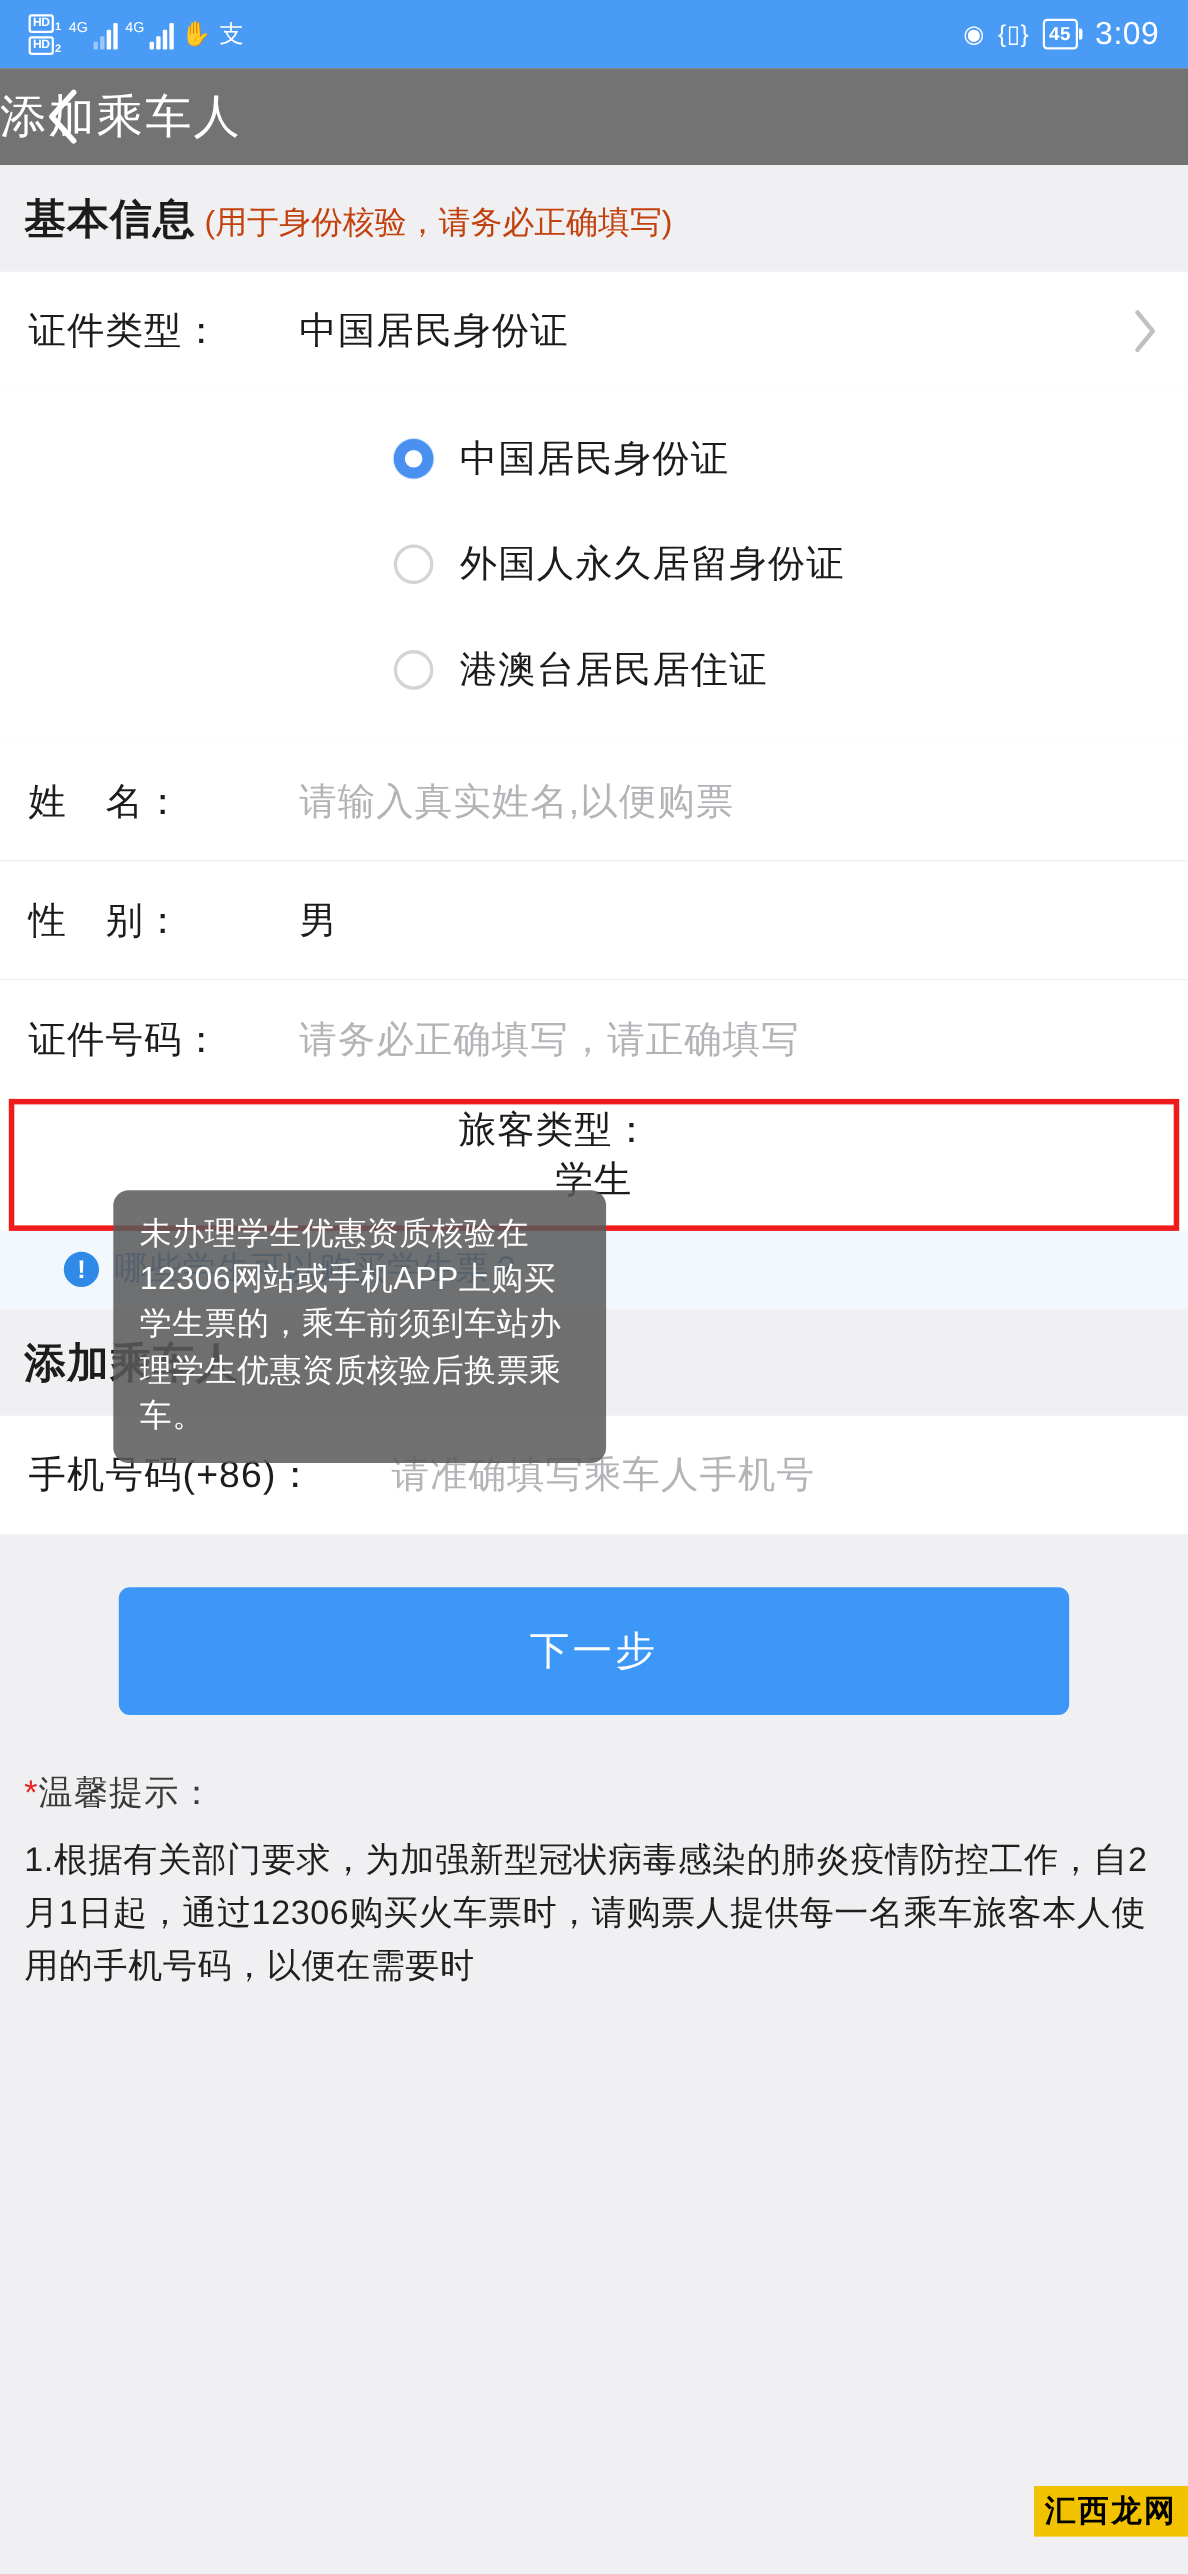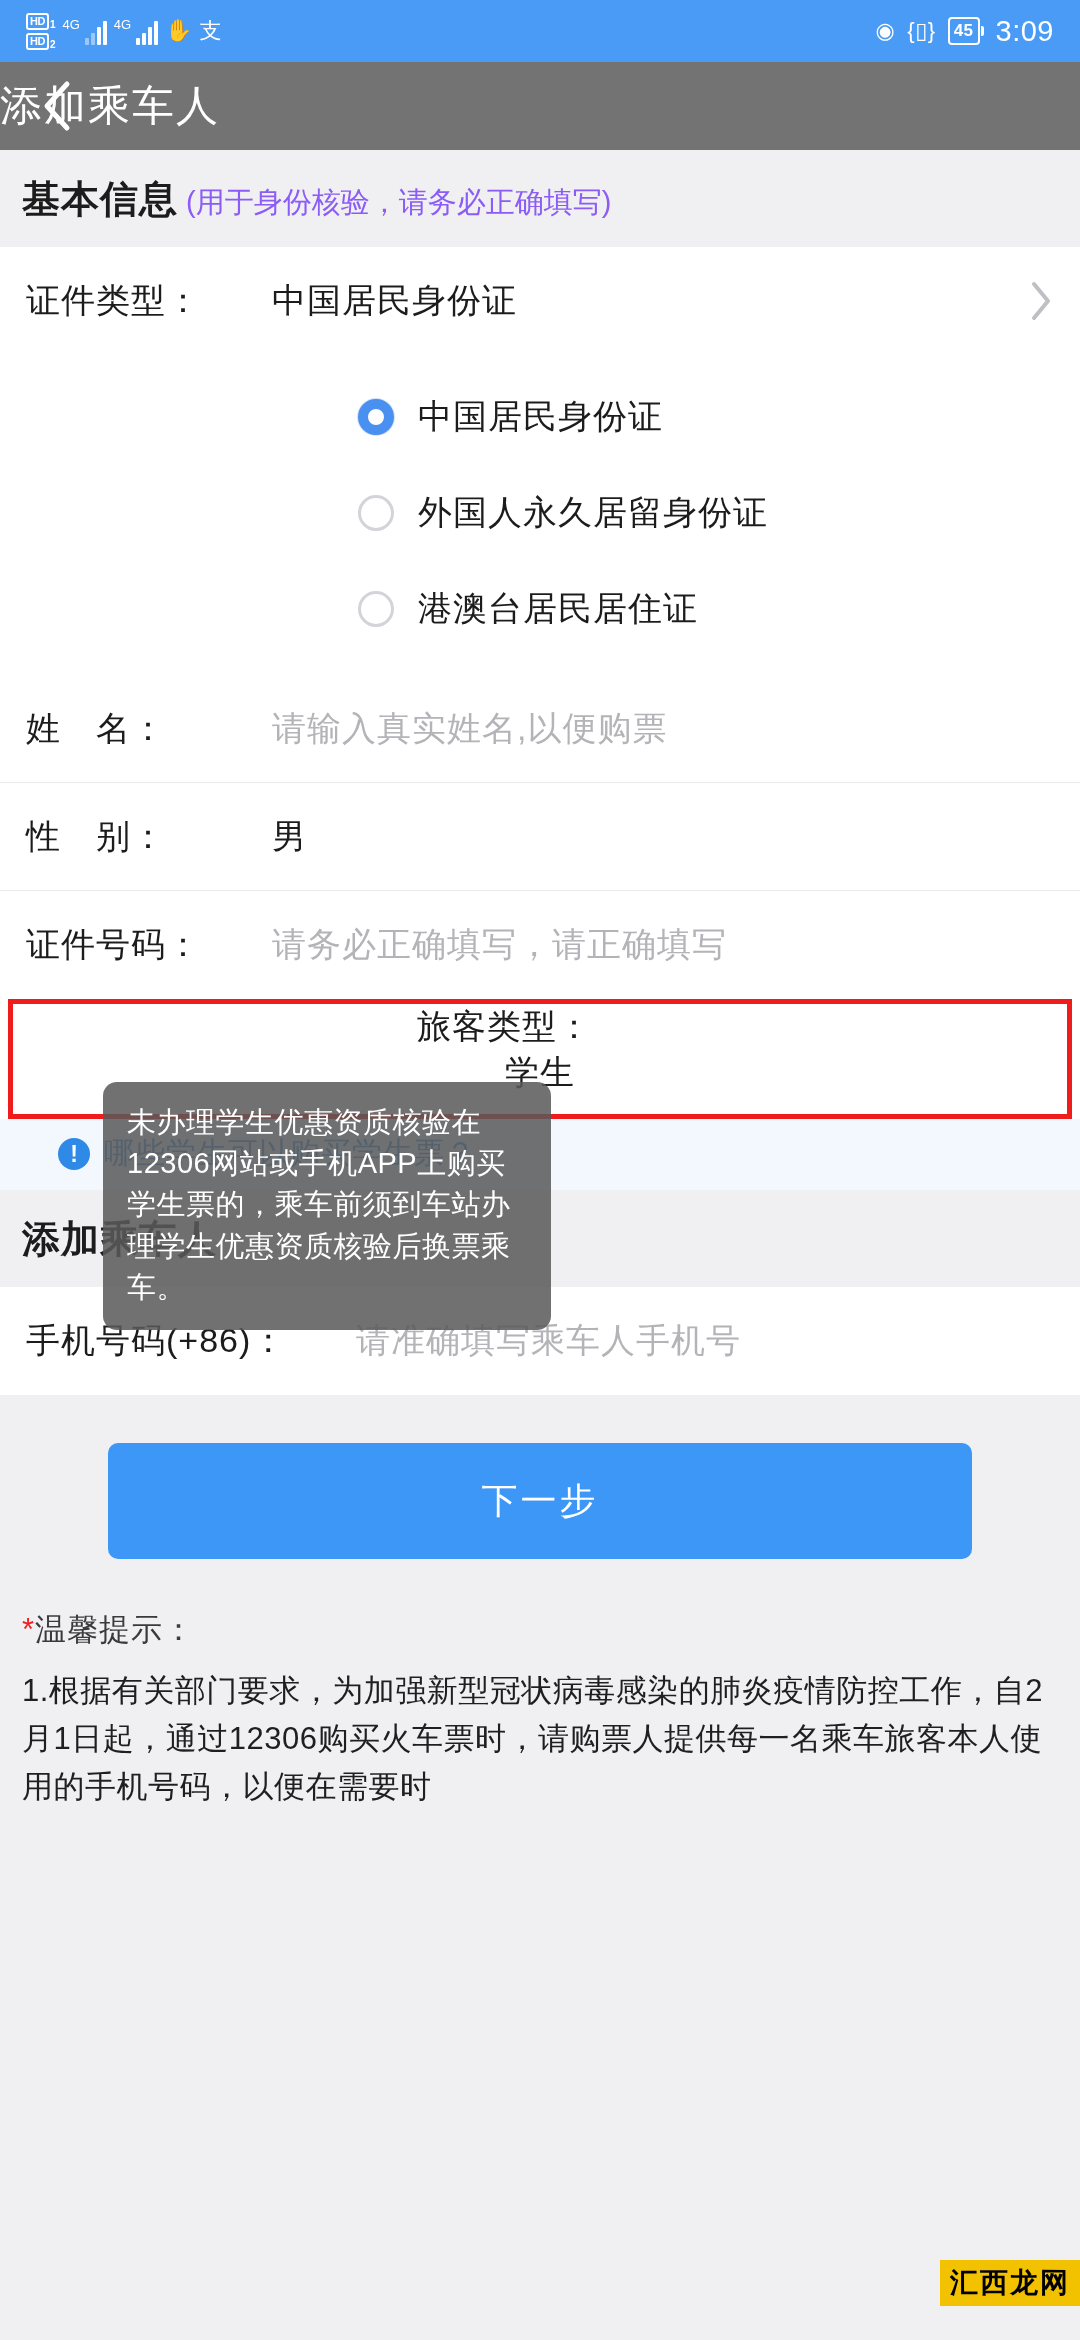--- a/index.html
+++ b/index.html
@@ -63,21 +63,21 @@
   }
   .nav-back svg { display:block; }
   .nav-title { color:#fff; font-size:42px; letter-spacing:2px; }
 
   
   .section-head {
     background:#f0f0f3; padding:24px 22px 22px 22px;
     display:flex; align-items:baseline;
   }
   .section-head .main { font-size:38px; color:#1c1c1c; font-weight:bold; letter-spacing:1px; }
-  .section-head .sub  { font-size:29px; color:#8b5cf6; margin-left:8px; }
+  .section-head .sub  { font-size:29px; color:#c2410c; margin-left:8px; }
 
   .card { background:#fff; }
   .row {
     display:flex; align-items:center; min-height:108px;
     padding:0 26px; border-bottom:1px solid #ececef; position:relative;
   }
   .row:last-child { border-bottom:none; }
   .row-label {
     font-size:34px; color:#1c1c1c; width:246px; flex:none;
     letter-spacing:1px;

